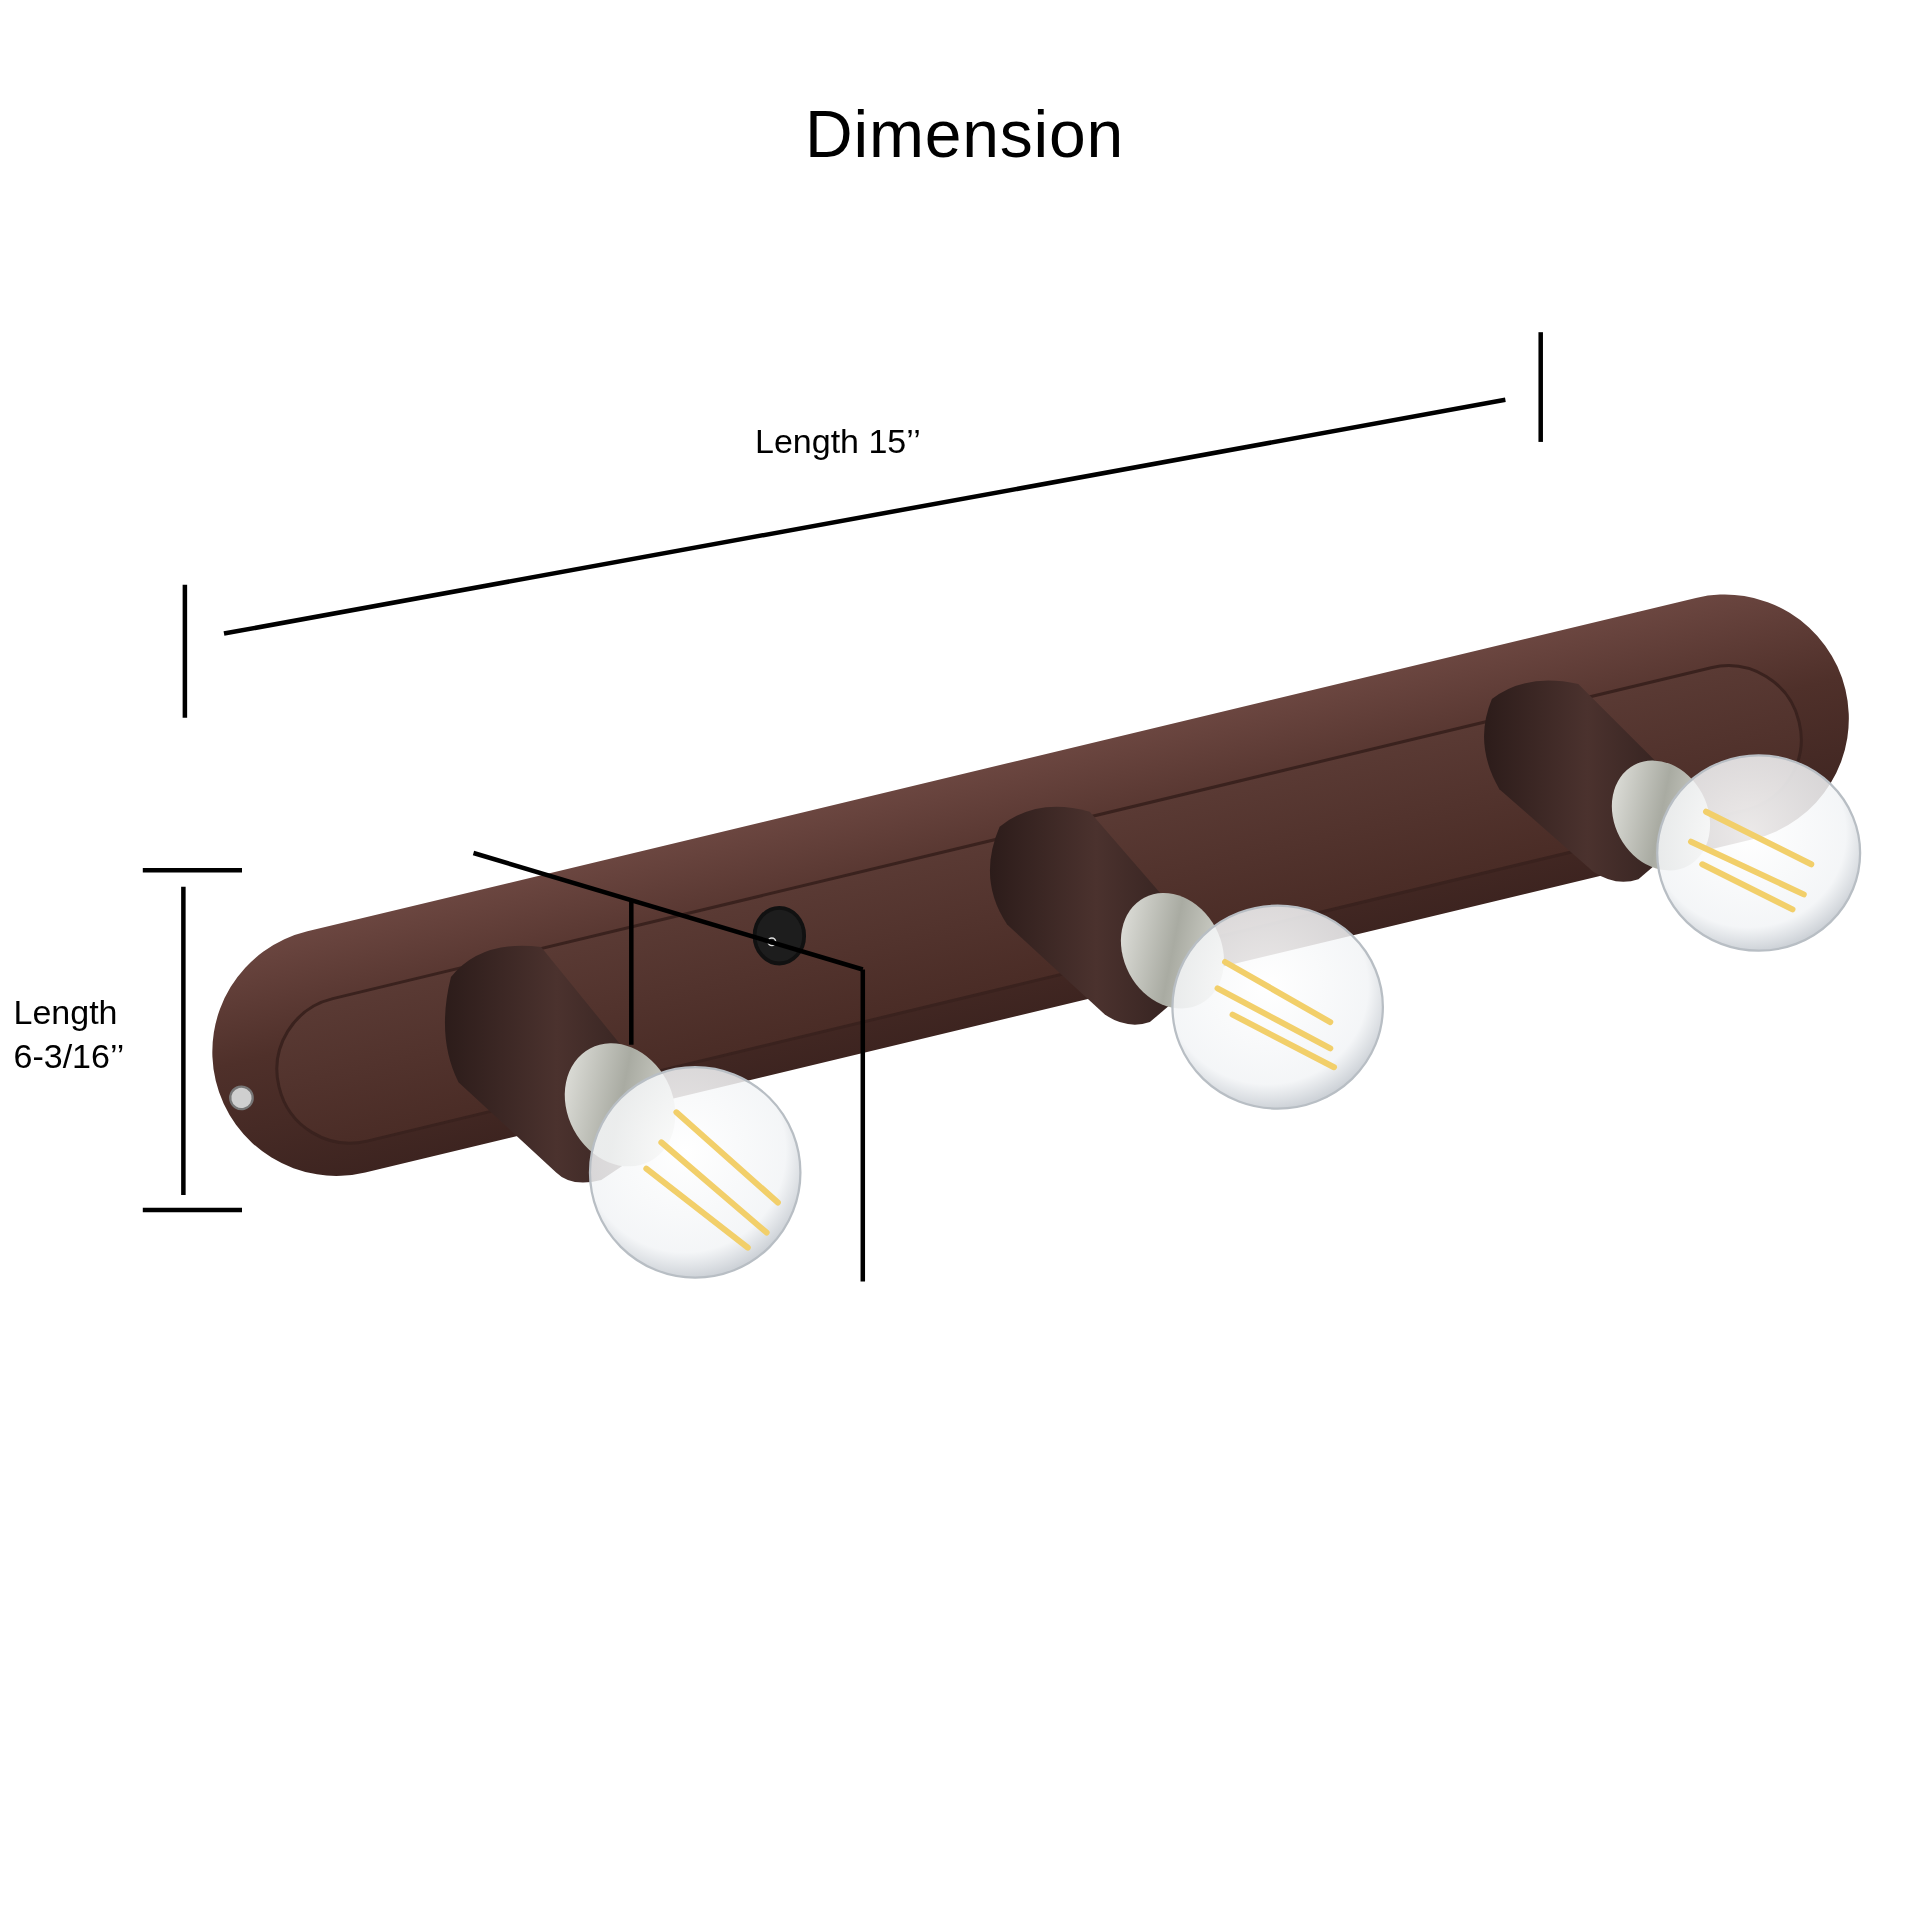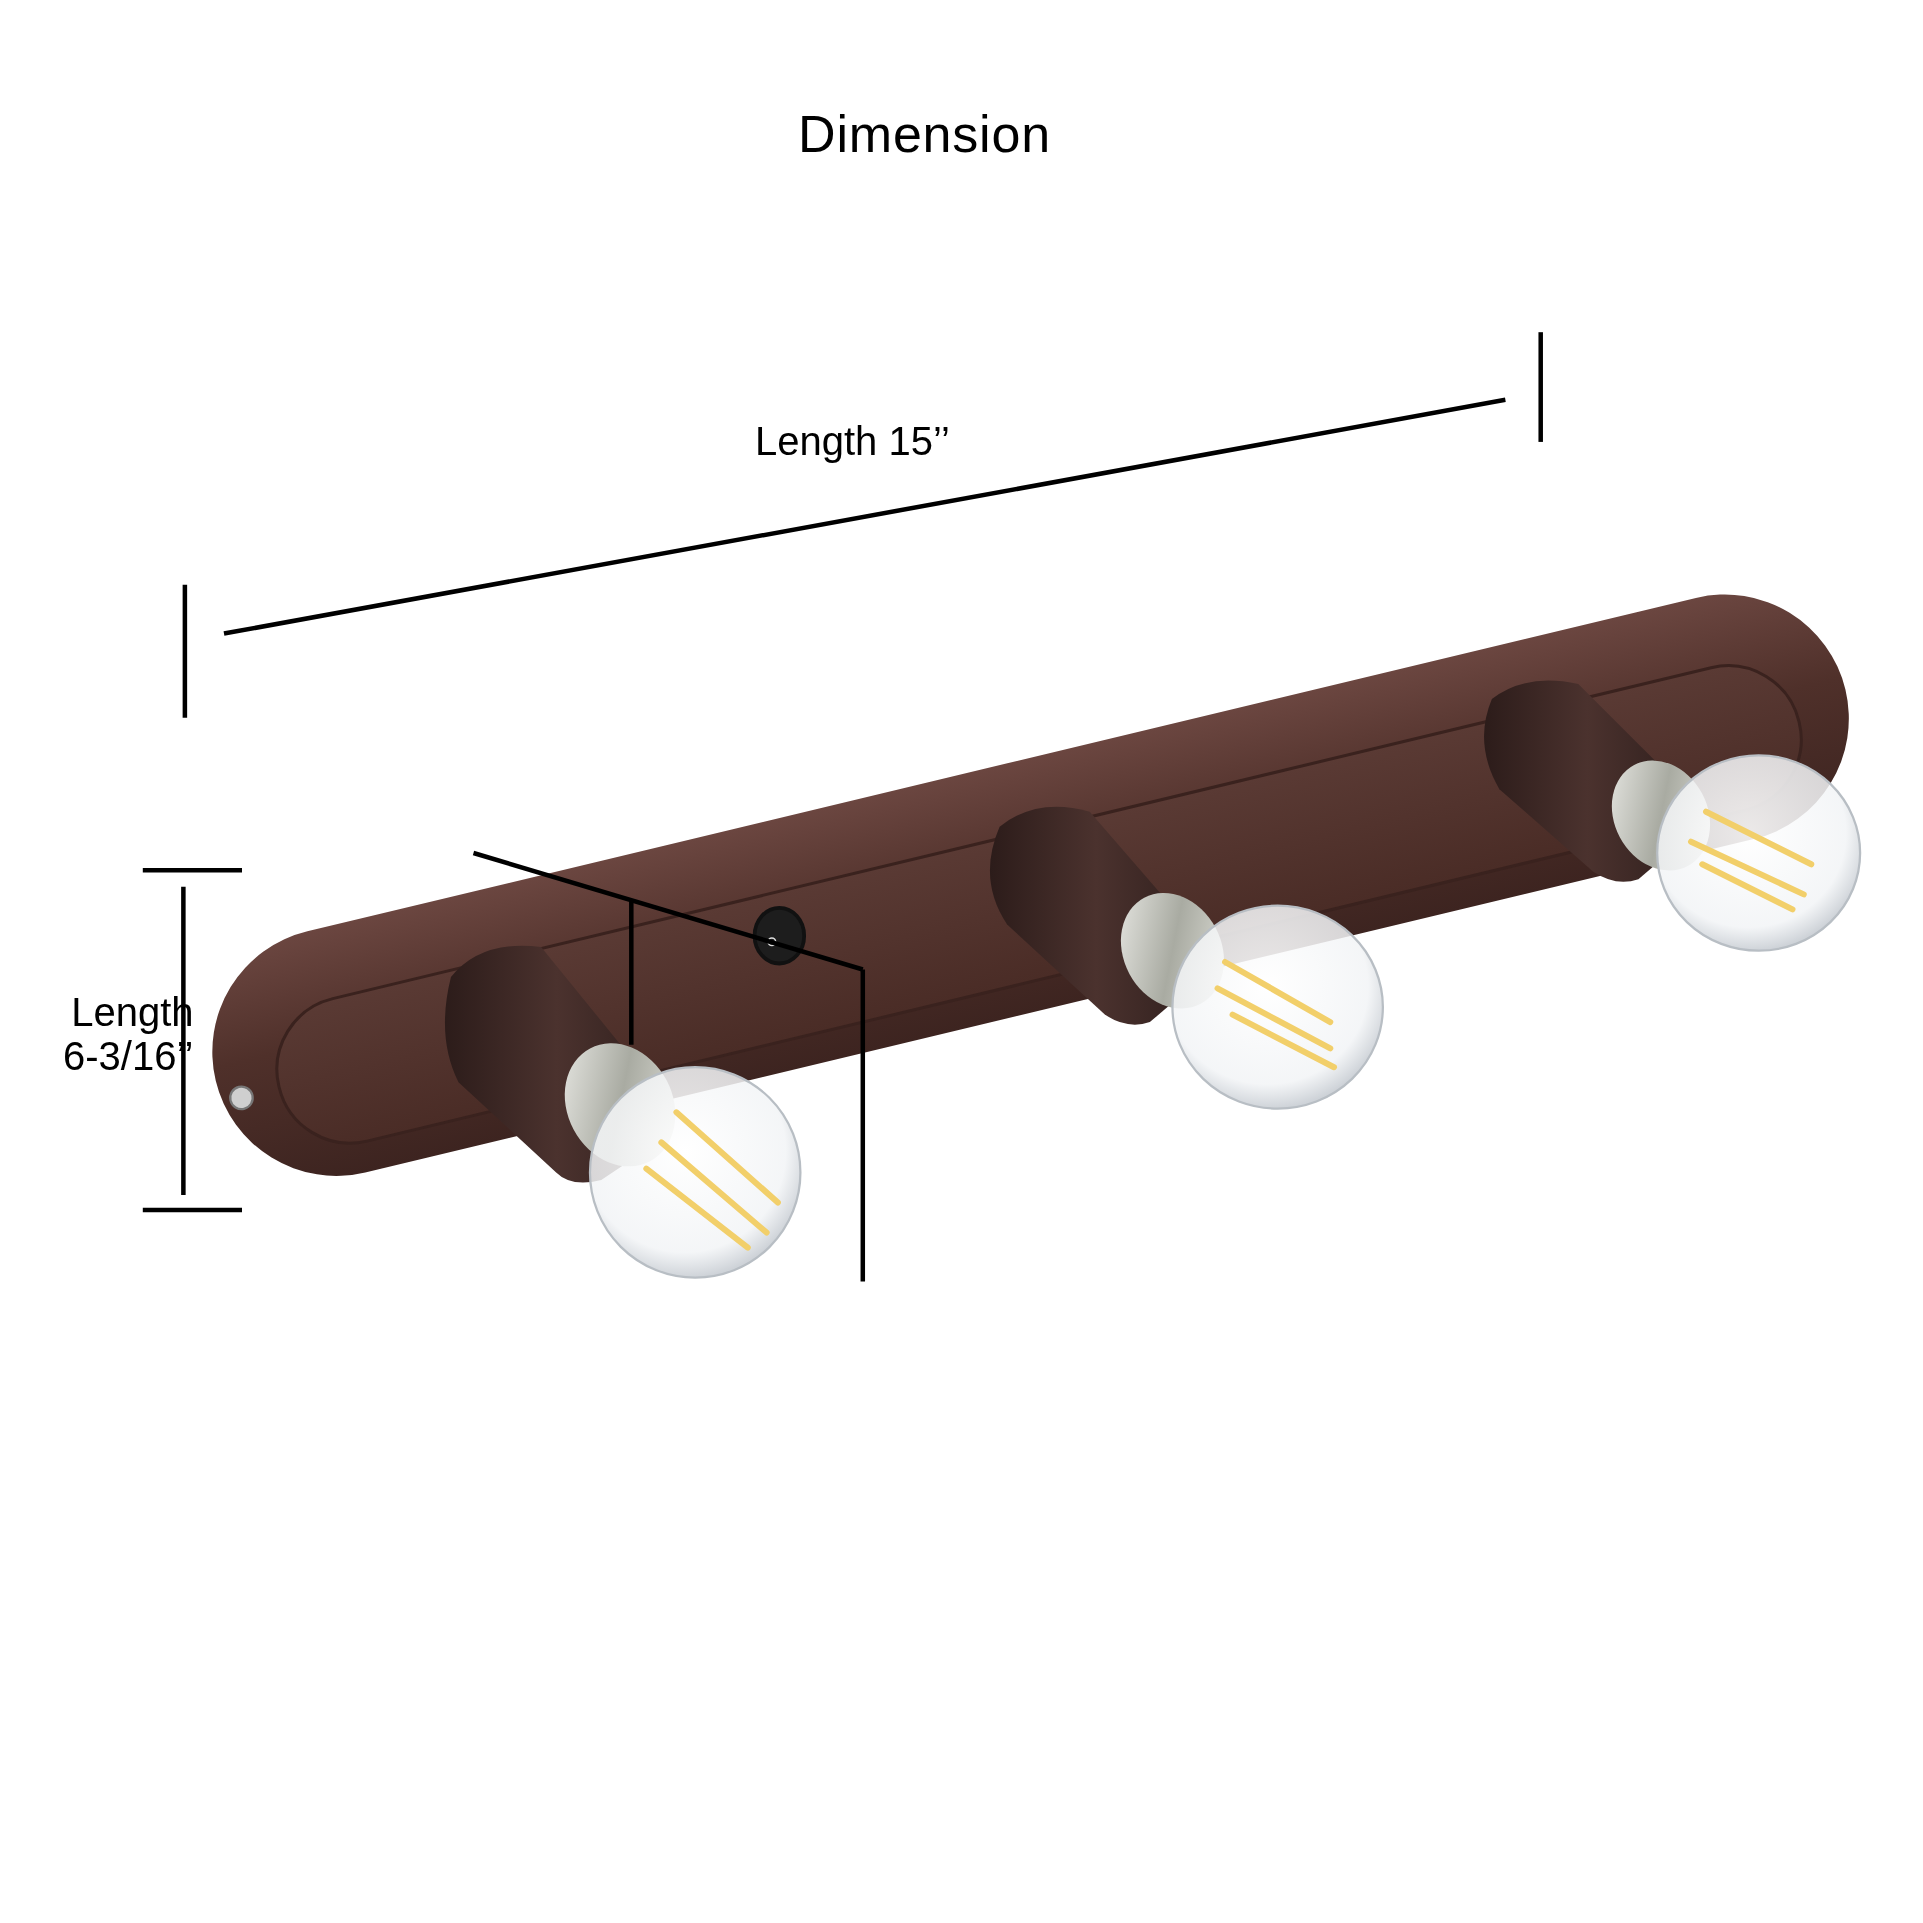--- a/index.html
+++ b/index.html
@@ -1,20 +1,20 @@
 <!DOCTYPE html>
 <html style="font-size:12px"><head>
   <meta charset="utf-8">
   <style>
     html, body { margin: 0; padding: 0; background: #ffffff; }
     body { width: 1924px; height: 1924px; position: relative; overflow: hidden;
            font-family: "Liberation Sans", sans-serif; color: #000; }
     .title { position: absolute; left: 0; width: 1849px; top: 89px; text-align: center;
-             font-size: 52px; line-height: 90px; letter-spacing: 0.8px; }
-    .label { position: absolute; font-size: 40px; line-height: 44px; text-align: right; white-space: nowrap; }
+             font-size: 66px; line-height: 90px; letter-spacing: 0.8px; padding-left: 40px; }
+    .label { position: absolute; font-size: 34px; line-height: 44px; text-align: left; white-space: nowrap; }
     #lbl-length { left: 755px; top: 419px; }
     #lbl-width { left: 13.5px; top: 990px; width: 180px; }
     #lbl-h1 { left: 458px; top: 1278px; width: 346px; }
     #lbl-h2 { left: 875px; top: 1321px; width: 481px; }
     svg.art { position: absolute; left: 0; top: 0; }
   </style>
 </head>
 <body>
 
 <div class="title">Dimension</div>

